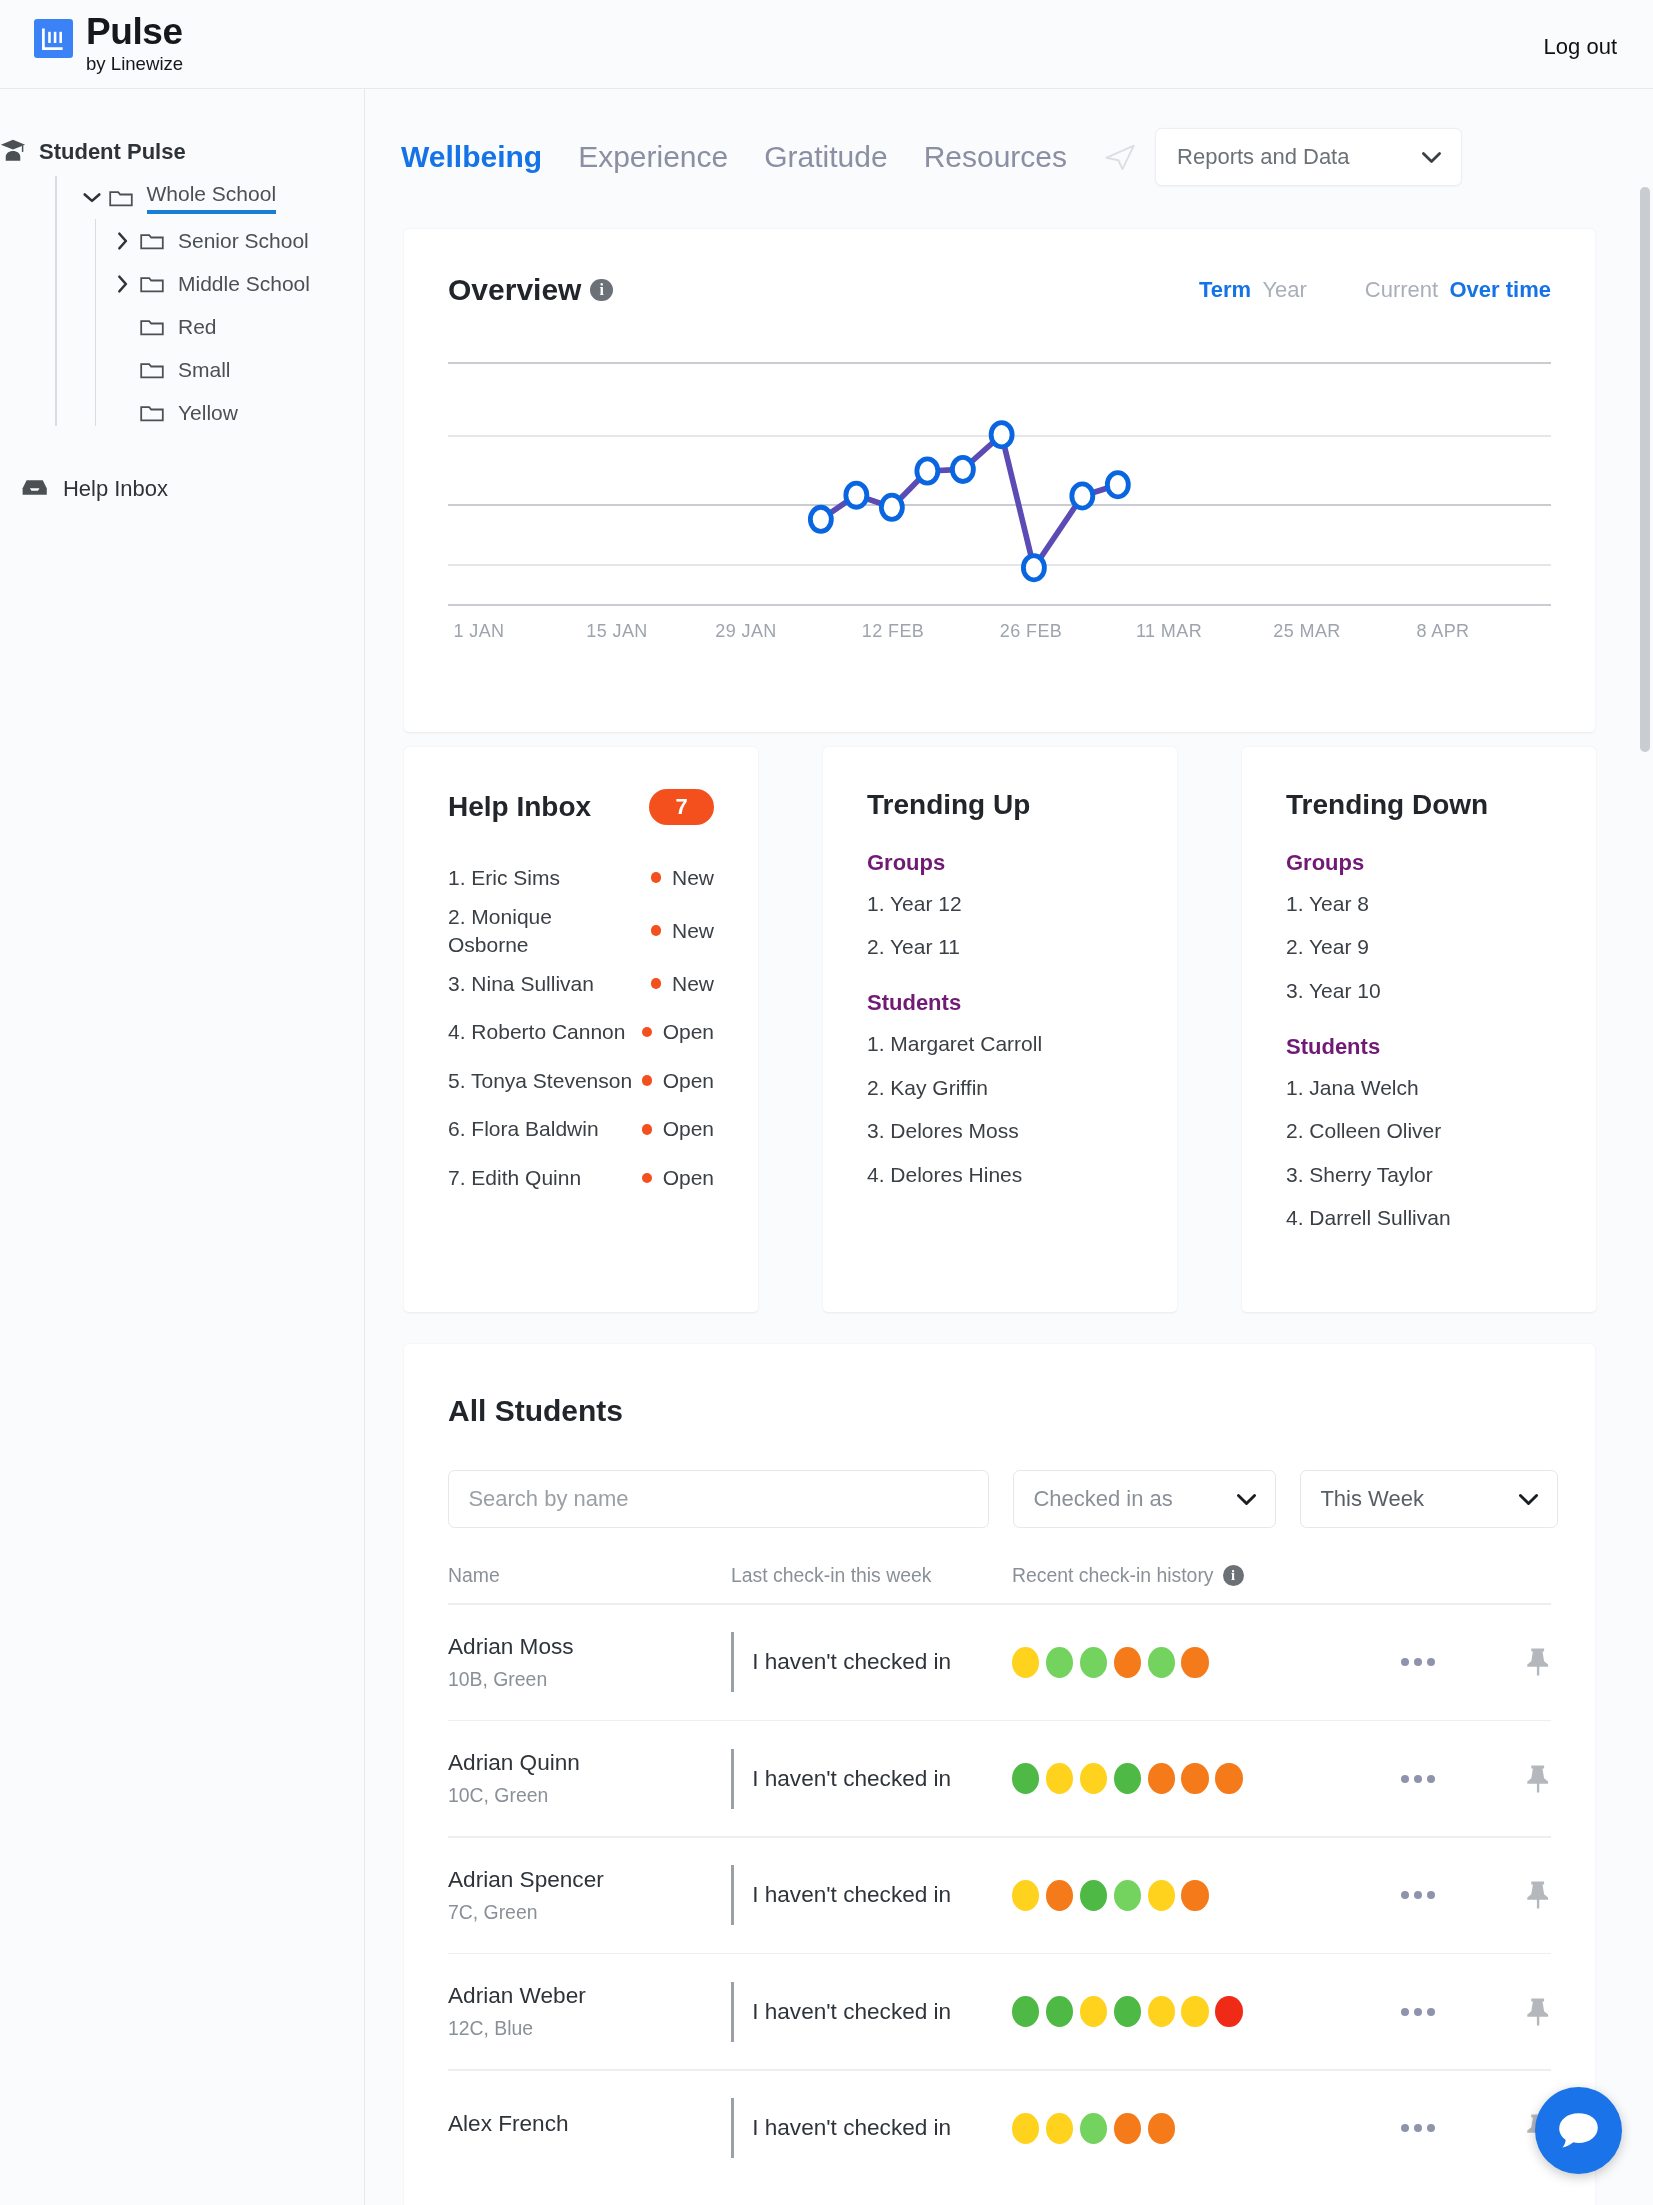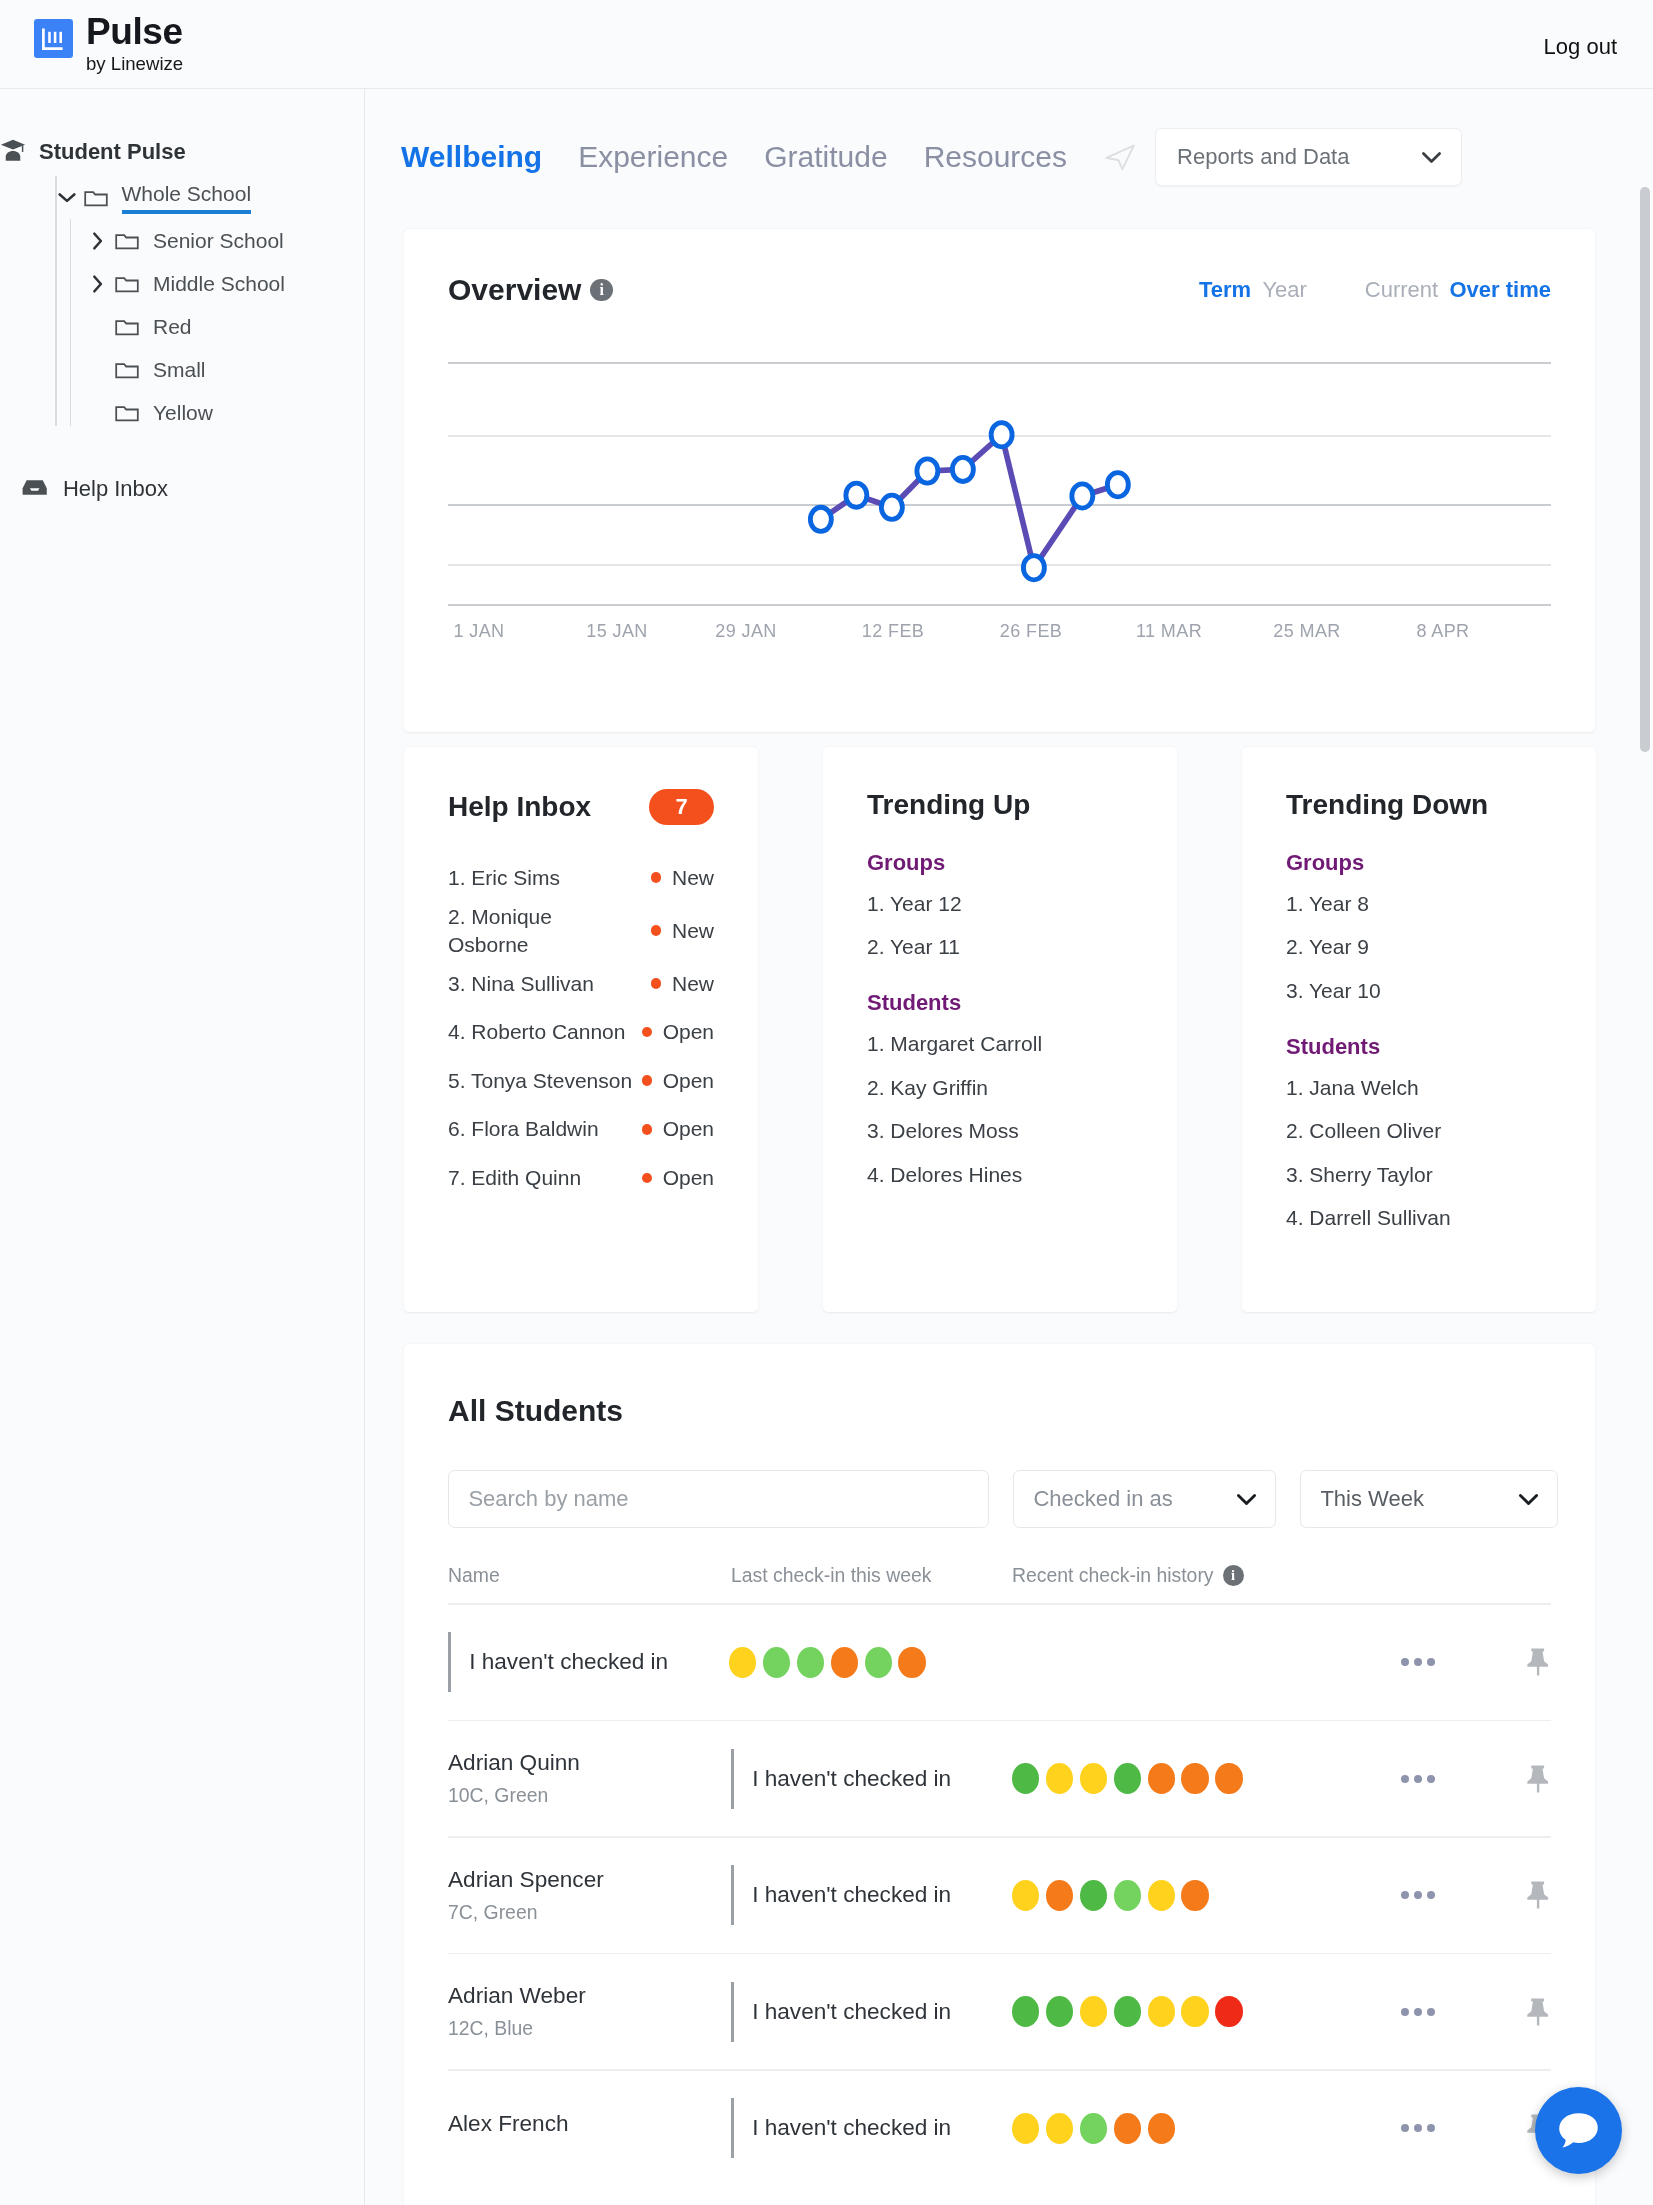--- a/index.html
+++ b/index.html
@@ -36,21 +36,21 @@
     position: absolute; top: 89px; left: 0; width: 365px; height: 2116px;
     background: #fafbfc; border-right: 1.6px solid #e7e9ec;
     padding-top: 50px;
   }
   .nav-root {
     display: flex; align-items: center; margin-bottom: 11.3px;
     cursor: pointer;
   }
   .nav-root .label { font-size: 22px; font-weight: bold; color: #2e3338; margin-left: 13px; }
   .tree { position: relative; }
-  .tree-l1 { position: relative; padding-left: 38px; }
+  .tree-l1 { position: relative; padding-left: 63px; }
   .tree-l1:before {
     content:""; position:absolute; left: 55px; top: 0; bottom: 8px; width: 1.6px; background:#d9dce0;
   }
   .tree-l2 { position: relative; padding-left: 31.5px; }
   .tree-l2:before {
     content:""; position:absolute; left: 31.5px; top: 0; bottom: 8px; width: 1.6px; background:#d9dce0;
   }
   .node { display: flex; align-items: center; height: 43px; cursor: pointer; padding-left: 18px; }
   .caret { width: 21px; height: 21px; flex: 0 0 21px; margin-right: 6.5px; display:flex; align-items:center; justify-content:center; }
   .caret.empty { visibility: hidden; }
@@ -491,20 +491,24 @@
         <div class="th name">Name</div>
         <div class="th last">Last check-in this week</div>
         <div class="th hist">
           <span>Recent check-in history</span>
           <span class="info-dot">i</span>
         </div>
       </div>
       <div class="divider"></div>
 
       <div class="srow">
+        <div class="s-name">
+          <div class="n">Adrian Moss</div>
+          <div class="c">10B, Green</div>
+        </div>
         <div class="s-last">
             <i class="s-bar"></i>
           <span>I haven't checked in</span>
           </div>
         <div class="s-hist">
           <i class="pill" style="background:#ffd21e"></i>
           <i class="pill" style="background:#74d35f"></i>
           <i class="pill" style="background:#74d35f"></i>
           <i class="pill" style="background:#f47a1a"></i>
           <i class="pill" style="background:#74d35f"></i>

